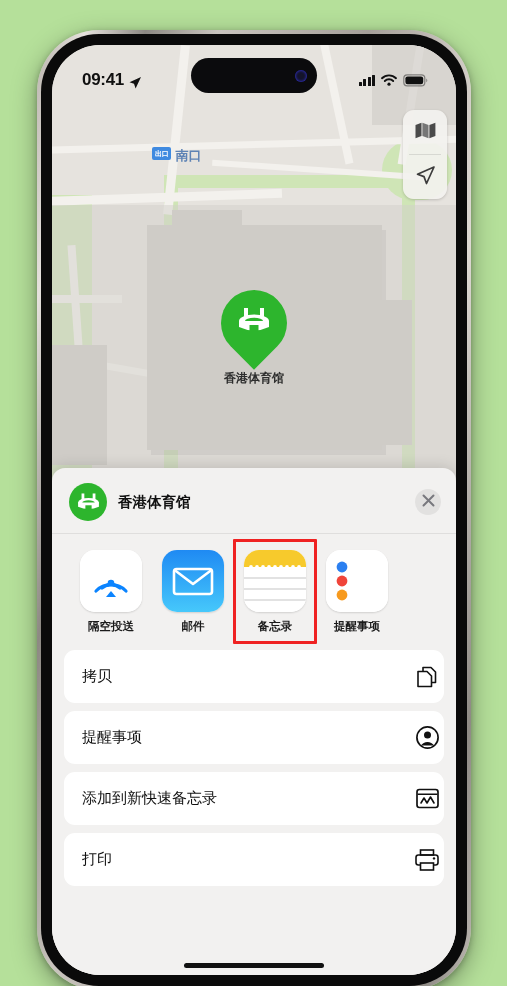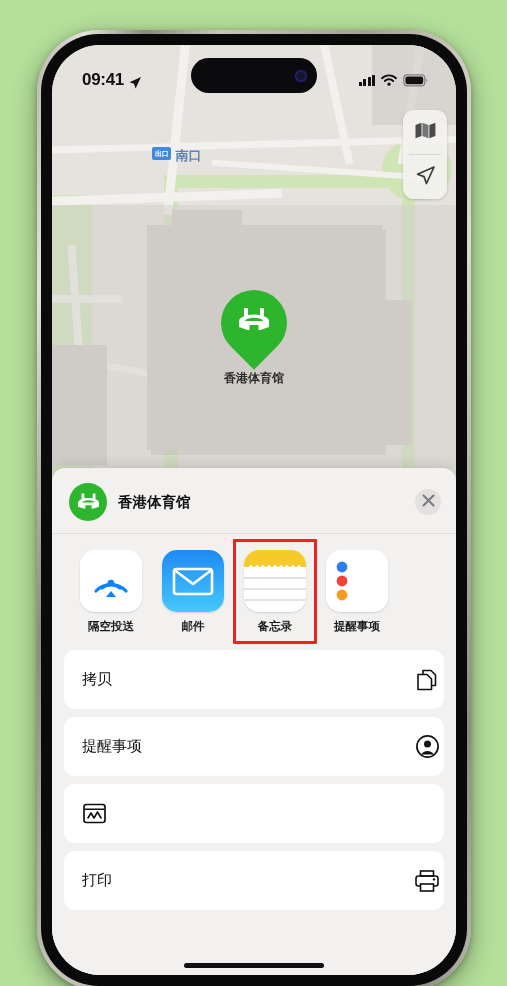--- a/index.html
+++ b/index.html
@@ -117,21 +117,21 @@
   .app-label { margin-top: 7px; font-size: 11.5px; color: #1b1b1b; font-weight: bold; white-space: nowrap; }
   .app-item.highlighted::after {
     content: ""; position: absolute; left: -11px; top: -11px; right: -11px; bottom: -10px;
     border: 3px solid #ef2222; border-radius: 1px; pointer-events: none;
   }
 
   
   #action-list { padding: 2px 12px 0 12px; }
   .action-group { background: #fff; border-radius: 11px; margin-bottom: 8px; overflow: hidden; }
   .action-row {
-    height: 59px; display: flex; align-items: center; justify-content: space-between;
+    height: 53px; display: flex; align-items: center; justify-content: space-between;
     padding: 0 5px 0 18px;
   }
   .action-label { font-size: 15px; color: #111; }
   .action-icon { width: 24px; height: 24px; display: flex; align-items: center; justify-content: center; }
 
   #home-indicator {
     position: absolute; left: 50%; transform: translateX(-50%); bottom: 7px;
     width: 140px; height: 5px; border-radius: 3px; background: #111; z-index: 70;
   }
 </style>
@@ -376,20 +376,21 @@
                   <circle cx="11.5" cy="9" r="3.5" fill="#111"></circle>
                   <path d="M4.8 19.6 A8 8 0 0 1 18.2 19.6 Z" fill="#111"></path>
                 </svg>
               </span>
             </div>
           </div>
 
 
           <div class="action-group">
             <div class="action-row">
+              <span class="action-label">添加到新快速备忘录</span>
               <span class="action-icon">
                 <svg width="23" height="21" viewBox="0 0 23 21">
                   <rect x="1" y="1.5" width="21" height="18" rx="2.4" fill="none" stroke="#111" stroke-width="1.7"></rect>
                   <path d="M1.6 6.3 H21.4" stroke="#111" stroke-width="1.5"></path>
                   <path d="M5 15 L8 10 L11 15 L14.5 9 L18 15" fill="none" stroke="#111" stroke-width="1.6" stroke-linejoin="round" stroke-linecap="round"></path>
                 </svg>
               </span>
             </div>
           </div>
 

